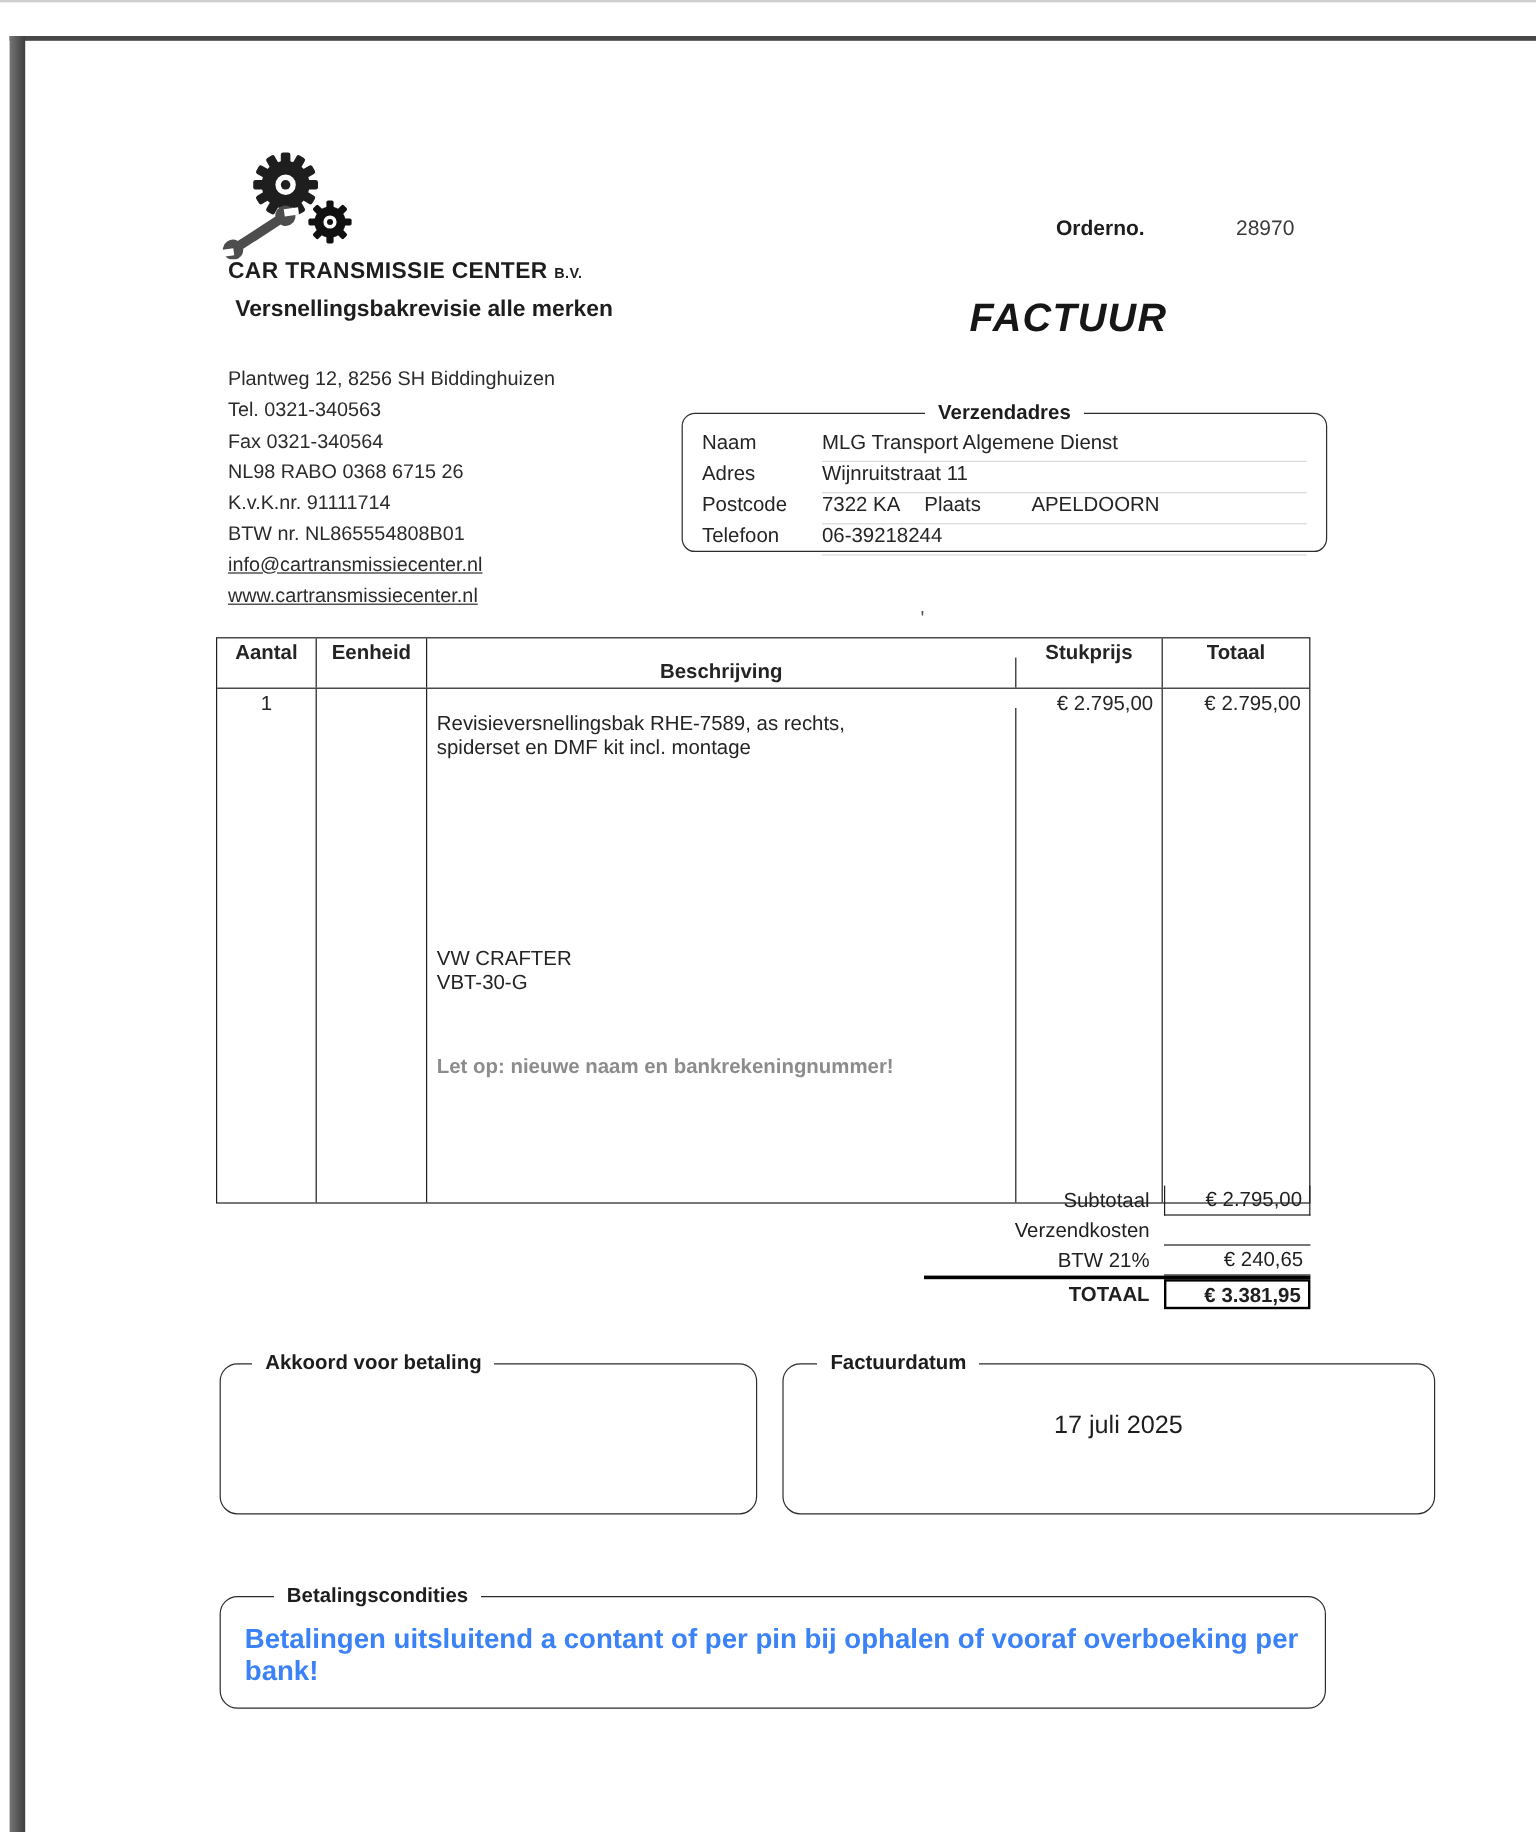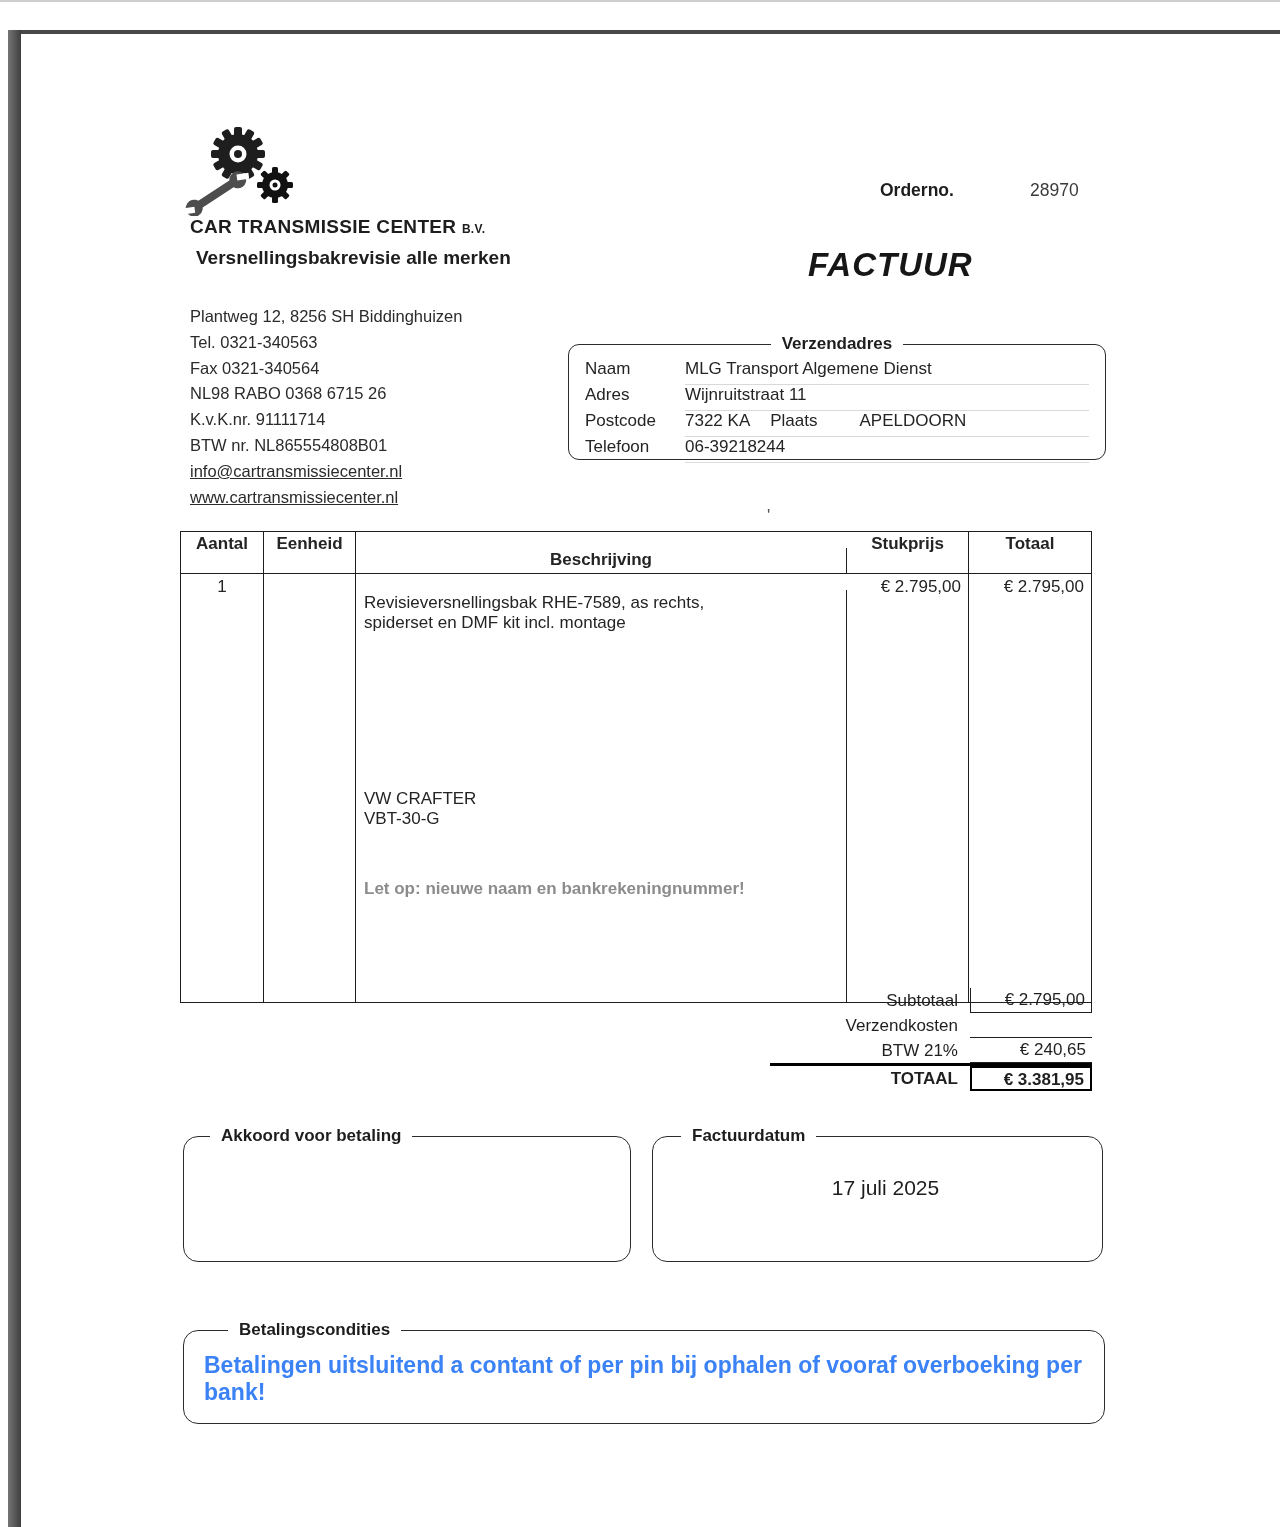--- a/index.html
+++ b/index.html
@@ -65,21 +65,21 @@
   .t-value { width:122px; flex:none; height:100%; text-align:right; padding:2px 6px 0 0; }
   .t-sub .t-value { border-left:1.6px solid #1e1e1e; border-right:1.6px solid #1e1e1e; border-bottom:1.4px solid #1e1e1e; }
   .t-ship .t-value { border-bottom:1.4px solid #1e1e1e; }
   .t-vat .t-value { border-bottom:1.4px solid #1e1e1e; }
   .t-total { border-top:3.5px solid #000; font-weight:bold; height:28px; }
   .t-total .t-value { border:2.2px solid #000; }
 
   
   .box-akkoord { position:absolute; left:183px; top:1126px; width:448px; height:136px; border-radius:15px; }
   .box-akkoord legend { margin-left:26px; }
-  .box-datum { position:absolute; left:652px; top:1126px; width:451px; height:136px; border-radius:15px; }
+  .box-datum { position:absolute; left:652px; top:1126px; width:544px; height:136px; border-radius:15px; }
   .box-datum legend { margin-left:28px; }
   .datum-value { margin-top:30px; text-align:center; padding-left:16px; font-size:21px; color:#1d1d1d; }
   .box-terms { position:absolute; left:183px; top:1320px; width:922px; height:104px; border-radius:15px; }
   .box-terms legend { margin-left:44px; }
   .terms-text { padding:12px 20px 0 20px; font-weight:bold; font-size:23px; color:#3b82f6; }
 
   .scan-artifact { position:absolute; left:767px; top:506px; font-size:17px; color:#555; }
 </style>
 </head>
 <body>

